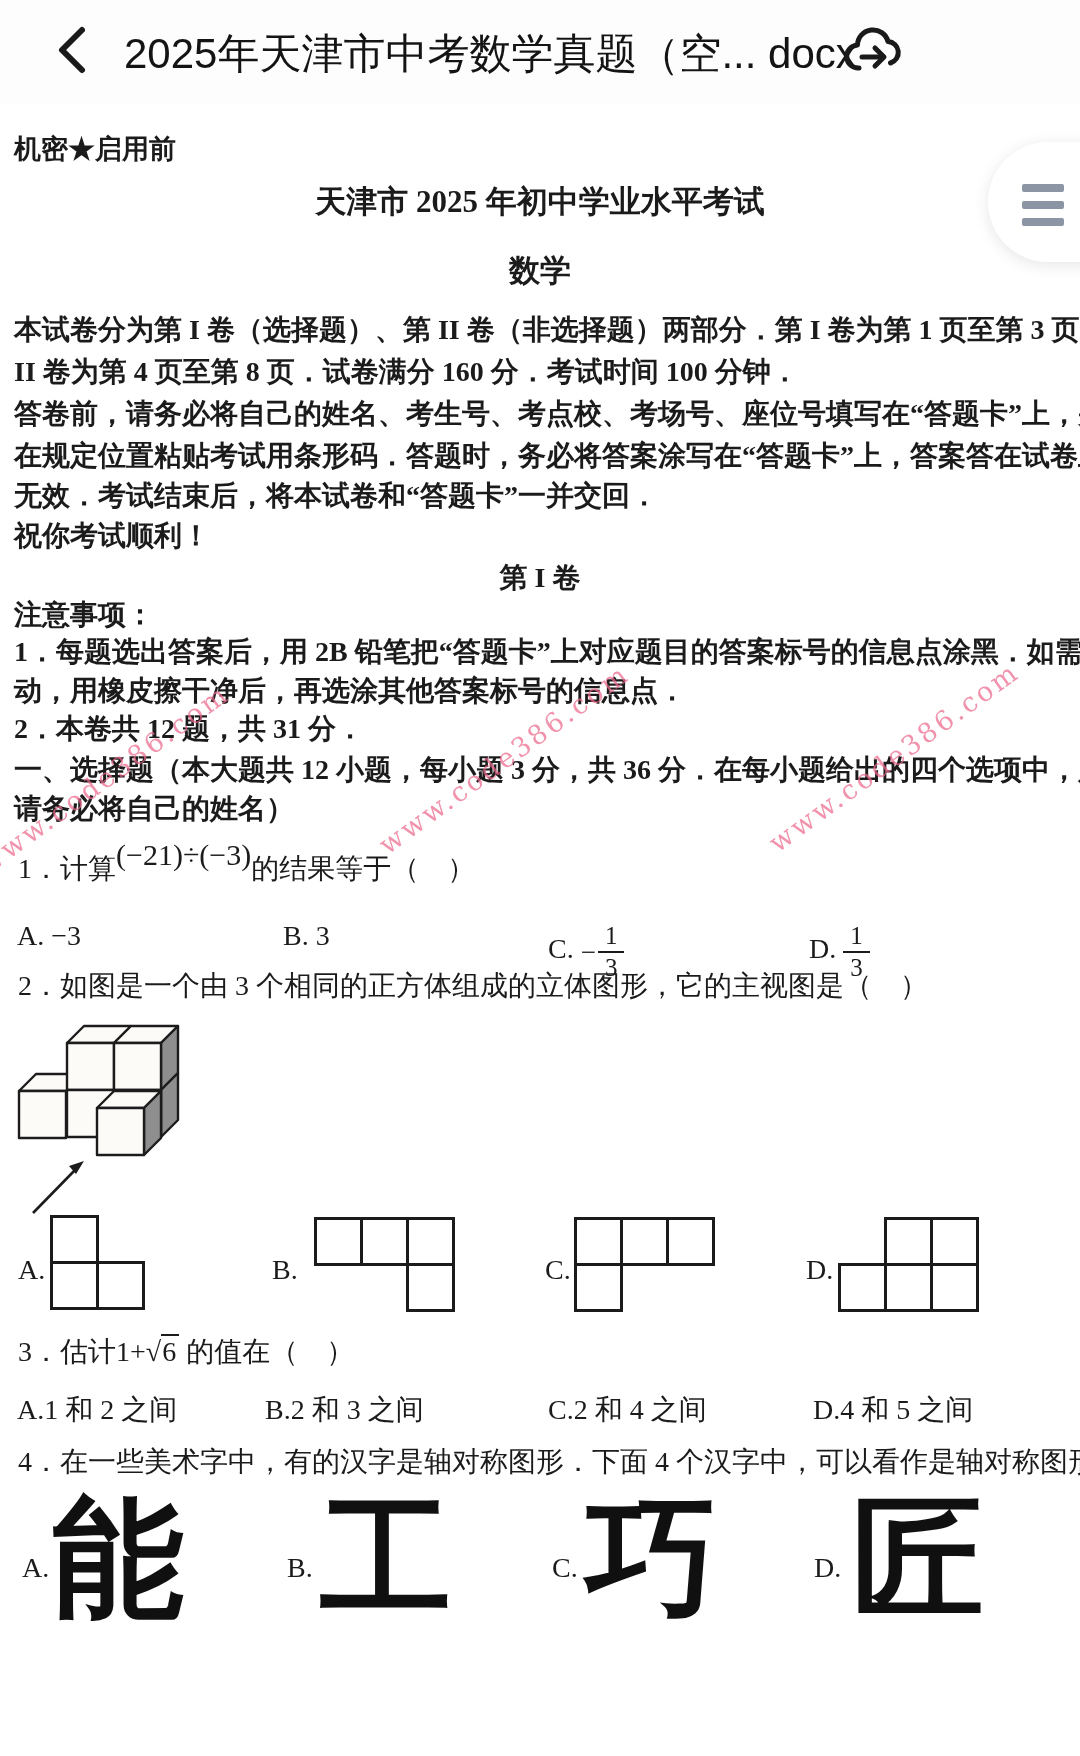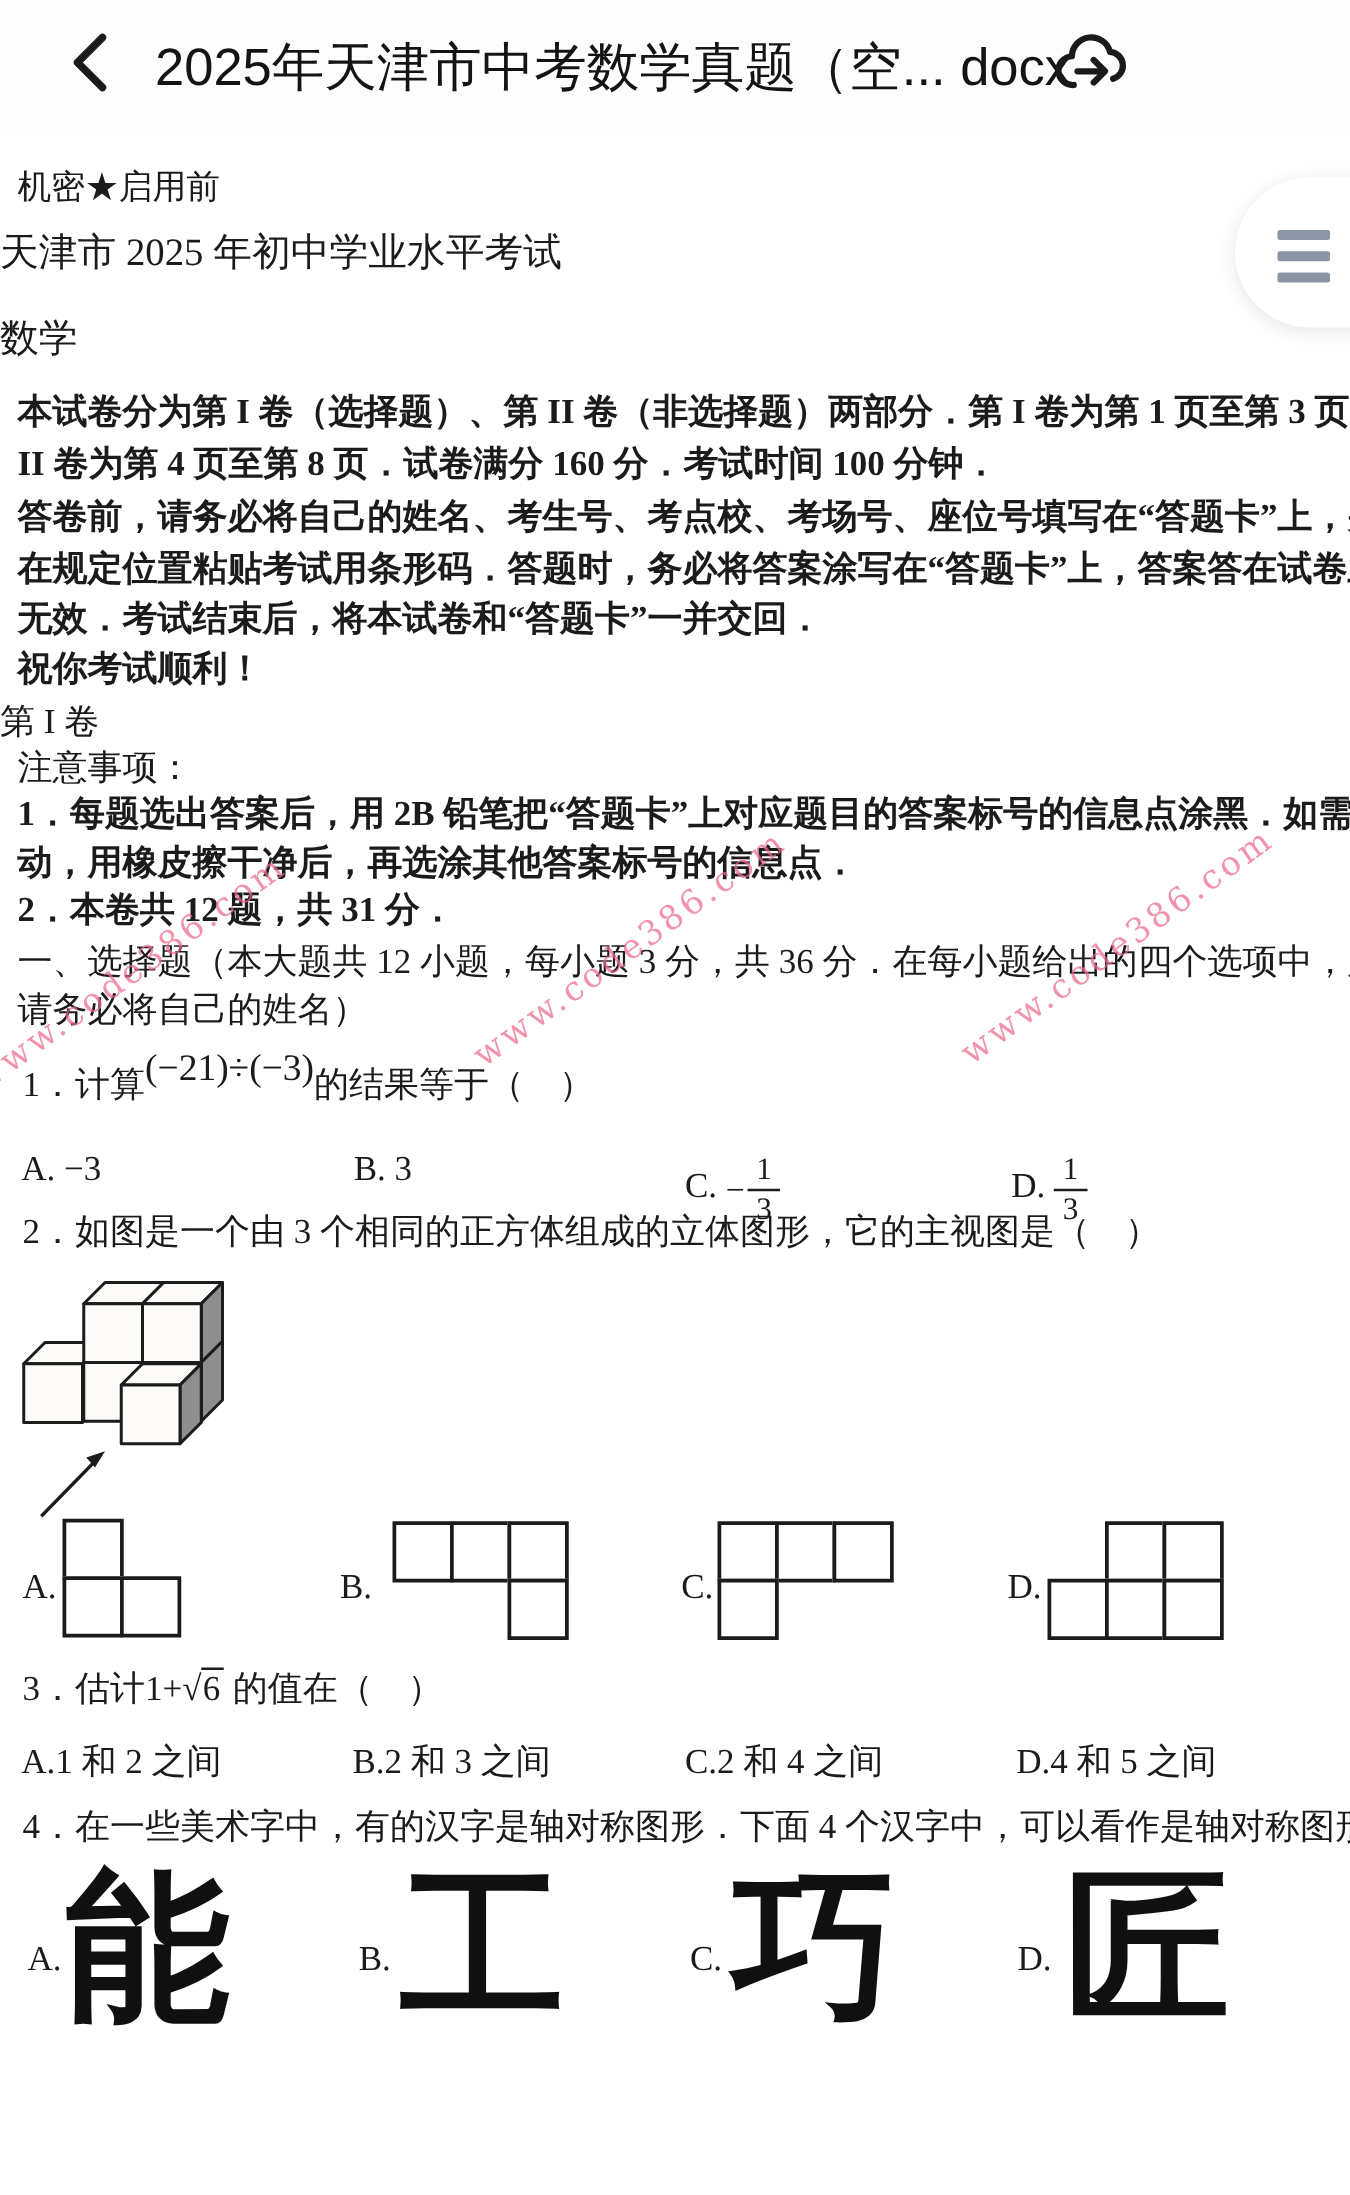--- a/index.html
+++ b/index.html
@@ -10,23 +10,23 @@
   .back-btn{position:absolute;left:48px;top:24px;width:48px;height:56px;display:flex;align-items:center;justify-content:center}
   .appbar-title{position:absolute;left:124px;top:26px;font-family:"Liberation Sans","DejaVu Sans",sans-serif;
        font-size:42px;font-weight:500;color:#141414;white-space:nowrap;letter-spacing:0px}
   .share-btn{position:absolute;left:840px;top:24px;width:68px;height:58px;display:flex;align-items:center;justify-content:center}
   
   .fab{position:absolute;left:988px;top:142px;width:190px;height:120px;background:#ffffff;border-radius:60px;
        box-shadow:0 3px 16px rgba(0,0,0,0.10)}
   .fab .bar{position:absolute;left:34px;width:42px;height:8px;background:#8b95a4;border-radius:2px}
   
   .line{position:absolute;font-size:28px;line-height:36px;white-space:nowrap;color:#1b1b1b}
-  .b{font-weight:400}
+  .b{font-weight:700}
   .sb{font-weight:600}
-  .ctr{left:0;width:1080px;}
+  .ctr{left:0;width:1080px;text-align:center}
   .formula{position:relative;top:-13px;font-size:30px}
   .frac{display:inline-block;vertical-align:middle;text-align:center;font-size:25px;line-height:1.1}
   .frac .num{display:block;border-bottom:2px solid #1b1b1b;padding:0 7px 1px}
   .frac .den{display:block;padding-top:1px}
   .fsign{display:inline-block;vertical-align:middle;font-size:27px;margin-right:2px}
   .radicand{border-top:2px solid #1b1b1b;padding:0 3px 0 1px}
   
   .cube-fig{position:absolute;left:15px;top:1023px}
   .shape{position:absolute}
   .cell{position:absolute;box-sizing:border-box;border:3px solid #1b1b1b;background:#ffffff}
@@ -160,21 +160,21 @@
       <div class="cell" style="left: 92px; top: 0px; width: 49px; height: 49px;"></div>
       <div class="cell" style="left: 0px; top: 46px; width: 49px; height: 49px;"></div>
       <div class="cell" style="left: 46px; top: 46px; width: 49px; height: 49px;"></div>
       <div class="cell" style="left: 92px; top: 46px; width: 49px; height: 49px;"></div>
     </div>
 
   <div class="line" style="left:18px;top:1334px">
     <span>3．估计</span><span>1+</span><span>√</span><span class="radicand">6</span>&nbsp;<span>的值在（　）</span>
   </div>
   <div class="line" style="left:17px;top:1392px"><span>A.</span><span>1 和 2 之间</span></div>
-  <div class="line" style="left:282px;top:1392px"><span>B.</span><span>2 和 3 之间</span></div>
+  <div class="line" style="left:265px;top:1392px"><span>B.</span><span>2 和 3 之间</span></div>
   <div class="line" style="left:548px;top:1392px"><span>C.</span><span>2 和 4 之间</span></div>
   <div class="line" style="left:813px;top:1392px"><span>D.</span><span>4 和 5 之间</span></div>
 
   <div class="line" style="left:18px;top:1444px">4．在一些美术字中，有的汉字是轴对称图形．下面 4 个汉字中，可以看作是轴对称图形的是（　）</div>
   <div class="line" style="left:22px;top:1550px">A.</div>
   <div class="bigchar" style="left:52px;top:1492px">能</div>
   <div class="line" style="left:287px;top:1550px">B.</div>
   <div class="bigchar" style="left:320px;top:1492px">工</div>
   <div class="line" style="left:552px;top:1550px">C.</div>
   <div class="bigchar" style="left:585px;top:1492px">巧</div>

